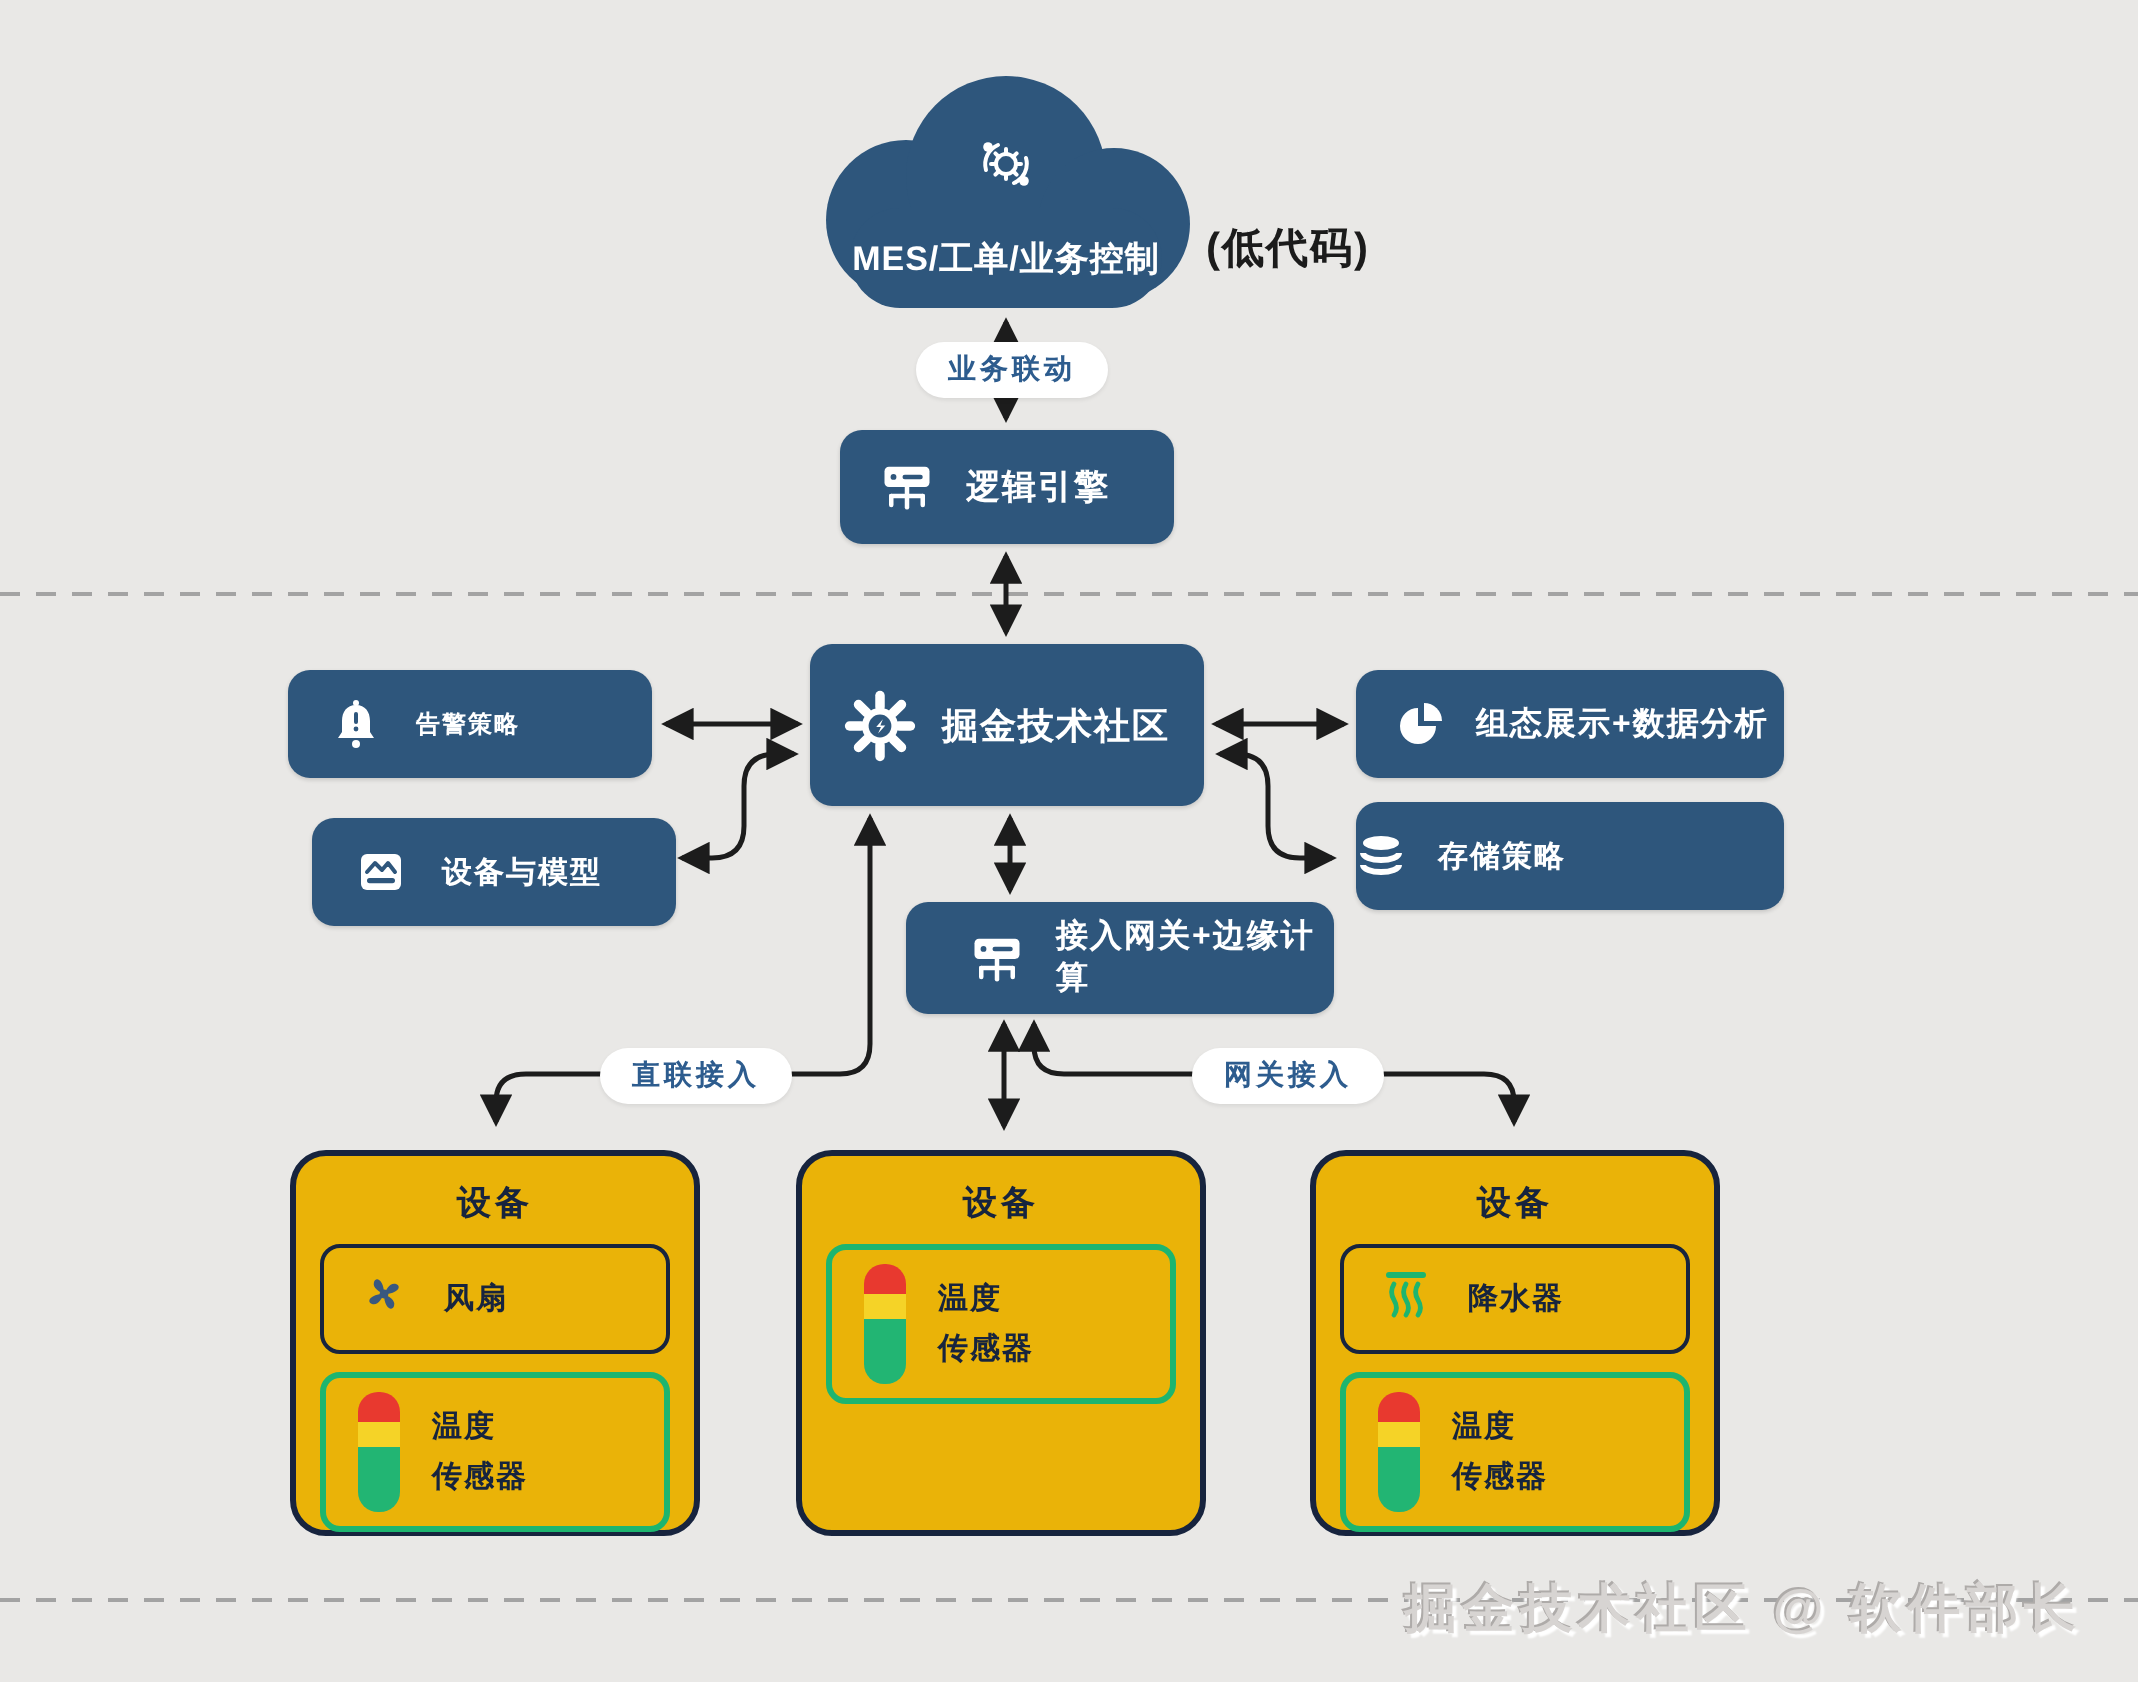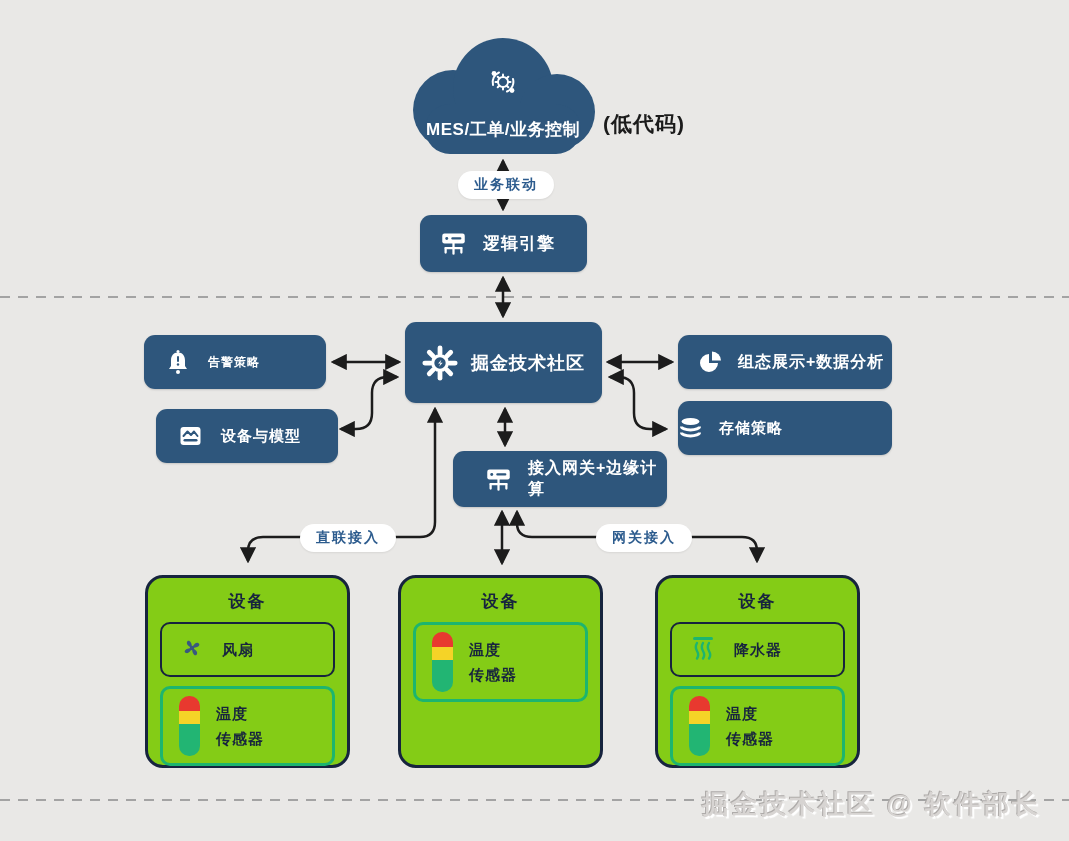--- a/index.html
+++ b/index.html
@@ -21,21 +21,21 @@
   .cloud-label { position:absolute; left:0; right:0; top:82px; text-align:center;
                  color:#fff; font-weight:bold; font-size:17px; letter-spacing:.5px; }
 
   .side-note { position:absolute; left:603px; top:110px; z-index:2; font-size:21px;
                font-weight:bold; color:#1b1b1b; letter-spacing:1px; }
 
   .pill { position:absolute; z-index:3; background:#ffffff; color:#2d5c8e; font-weight:bold;
           font-size:14px; padding:5px 16px; border-radius:15px; letter-spacing:2px;
           box-shadow:0 1px 2px rgba(0,0,0,.08); white-space:nowrap; }
 
-  .device-card { position:absolute; z-index:2; width:205px; height:193px; background:#84cc16;
+  .device-card { position:absolute; z-index:2; width:205px; height:193px; background:#eab308;
                  border:3px solid #17243e; border-radius:18px; padding:10px 12px 10px 12px; }
   .device-title { text-align:center; color:#17243e; font-weight:bold; font-size:17px;
                   letter-spacing:2px; margin:2px 0 9px 0; }
   .sub-box { display:flex; align-items:center; gap:16px; padding-left:16px; border-radius:10px; }
   .sub-component { border:2.5px solid #17243e; height:55px; margin-bottom:9px;text-align:center; }
   .sub-sensor { border:3px solid #1db56f; height:80px; }
   .sub-label { color:#17243e; font-weight:bold; font-size:15px; letter-spacing:1px; line-height:1.7; }
   .temp-bar { width:21px; height:60px; border-radius:10px; flex:0 0 auto;
               background:linear-gradient(#e8392f 0 25%, #f5d327 25% 46%, #22b573 46% 100%); }
 

